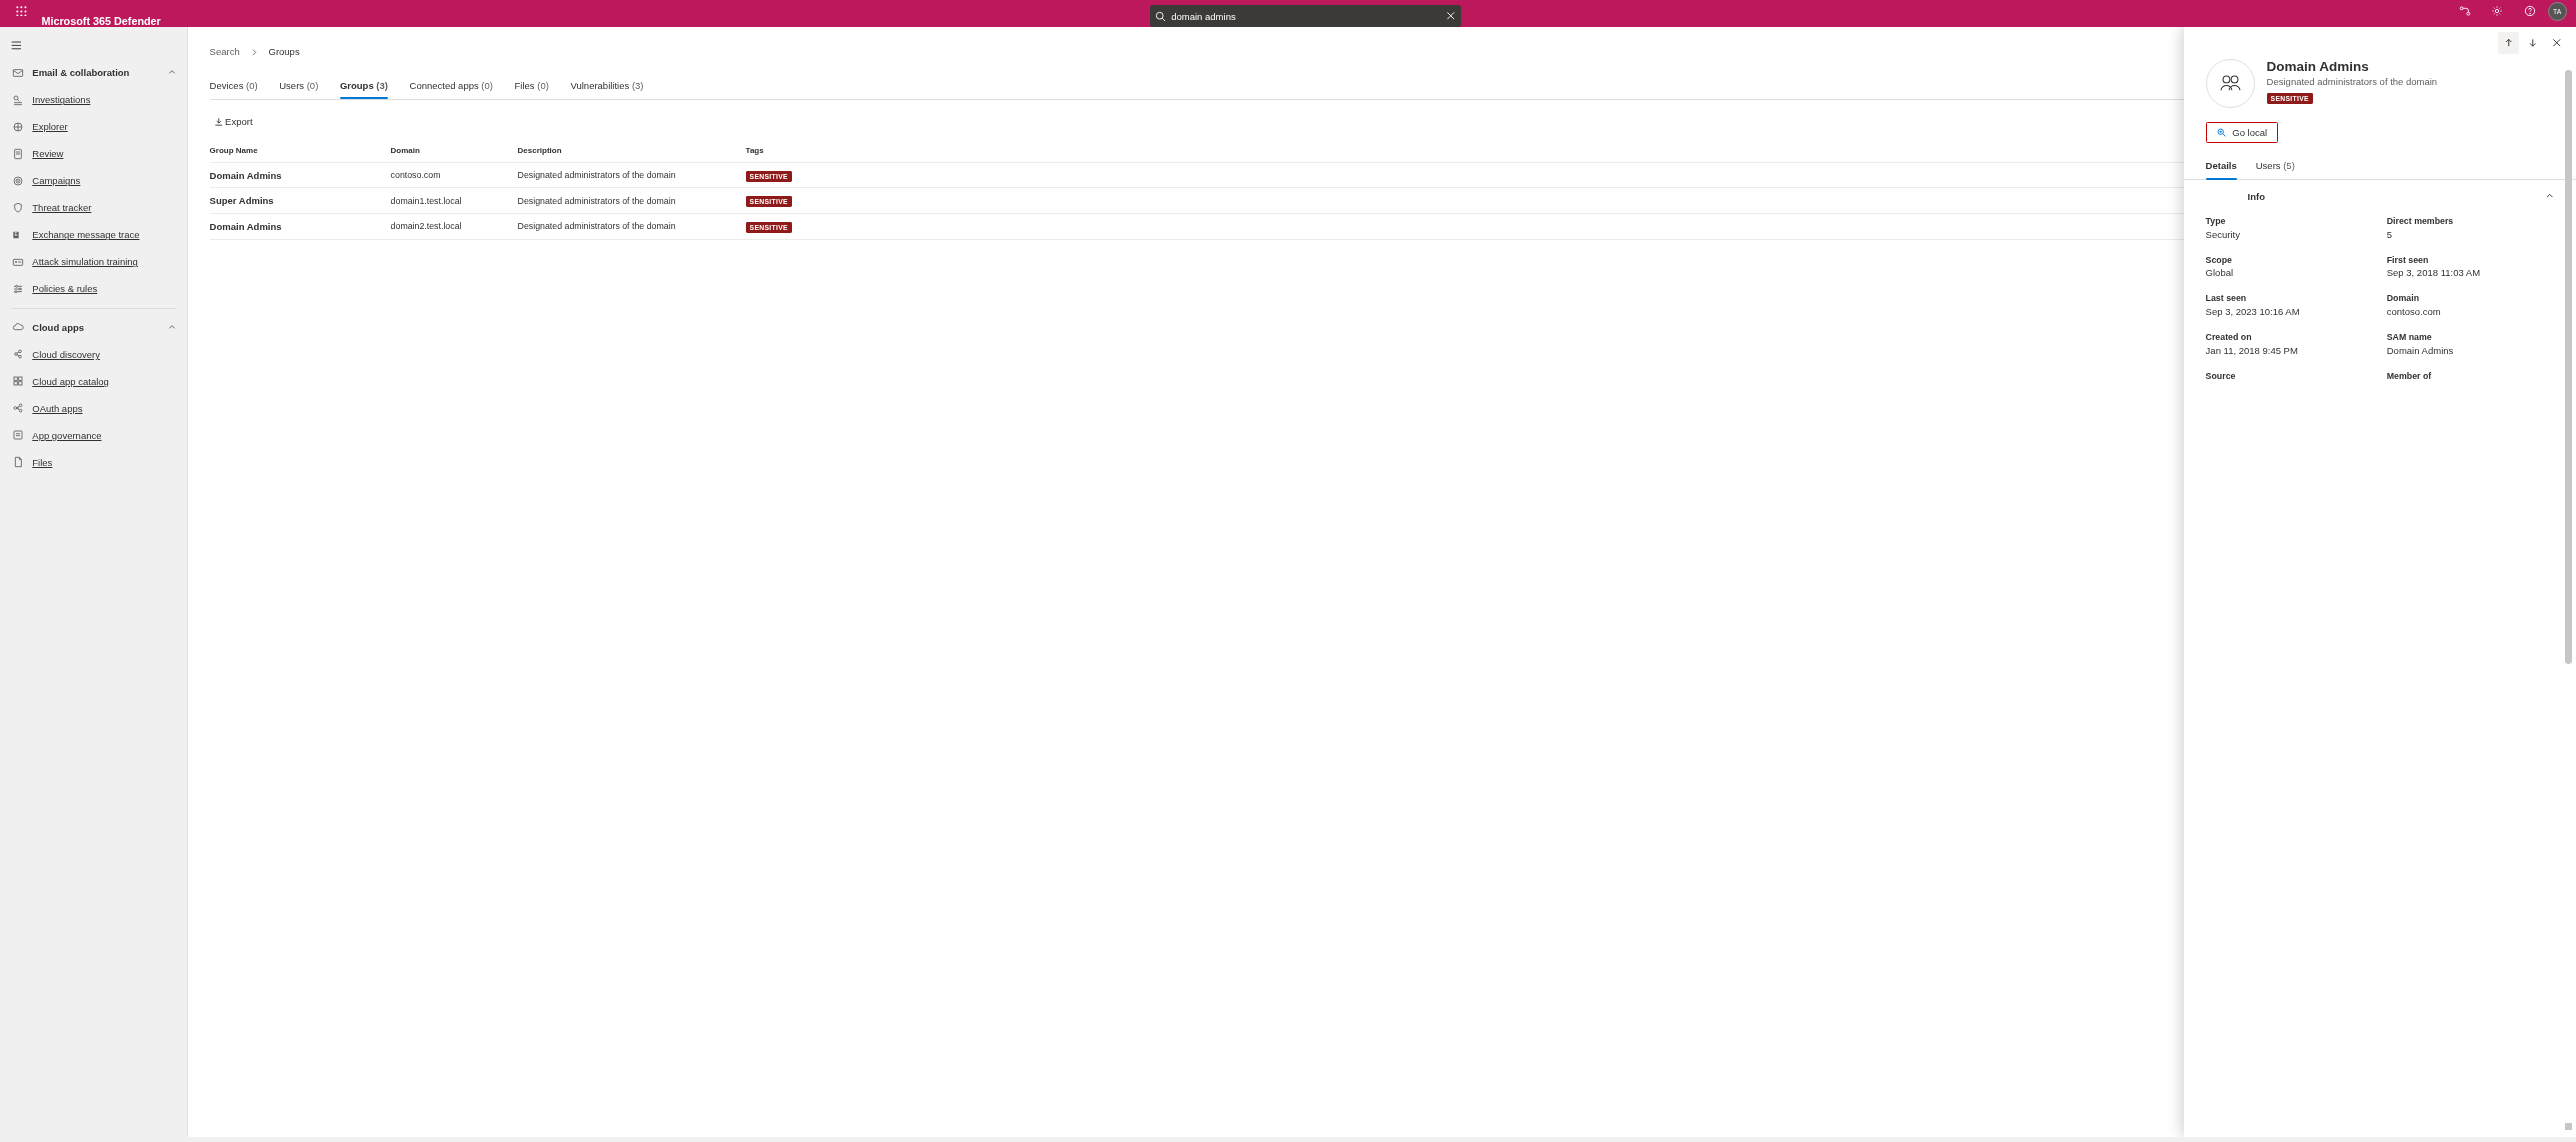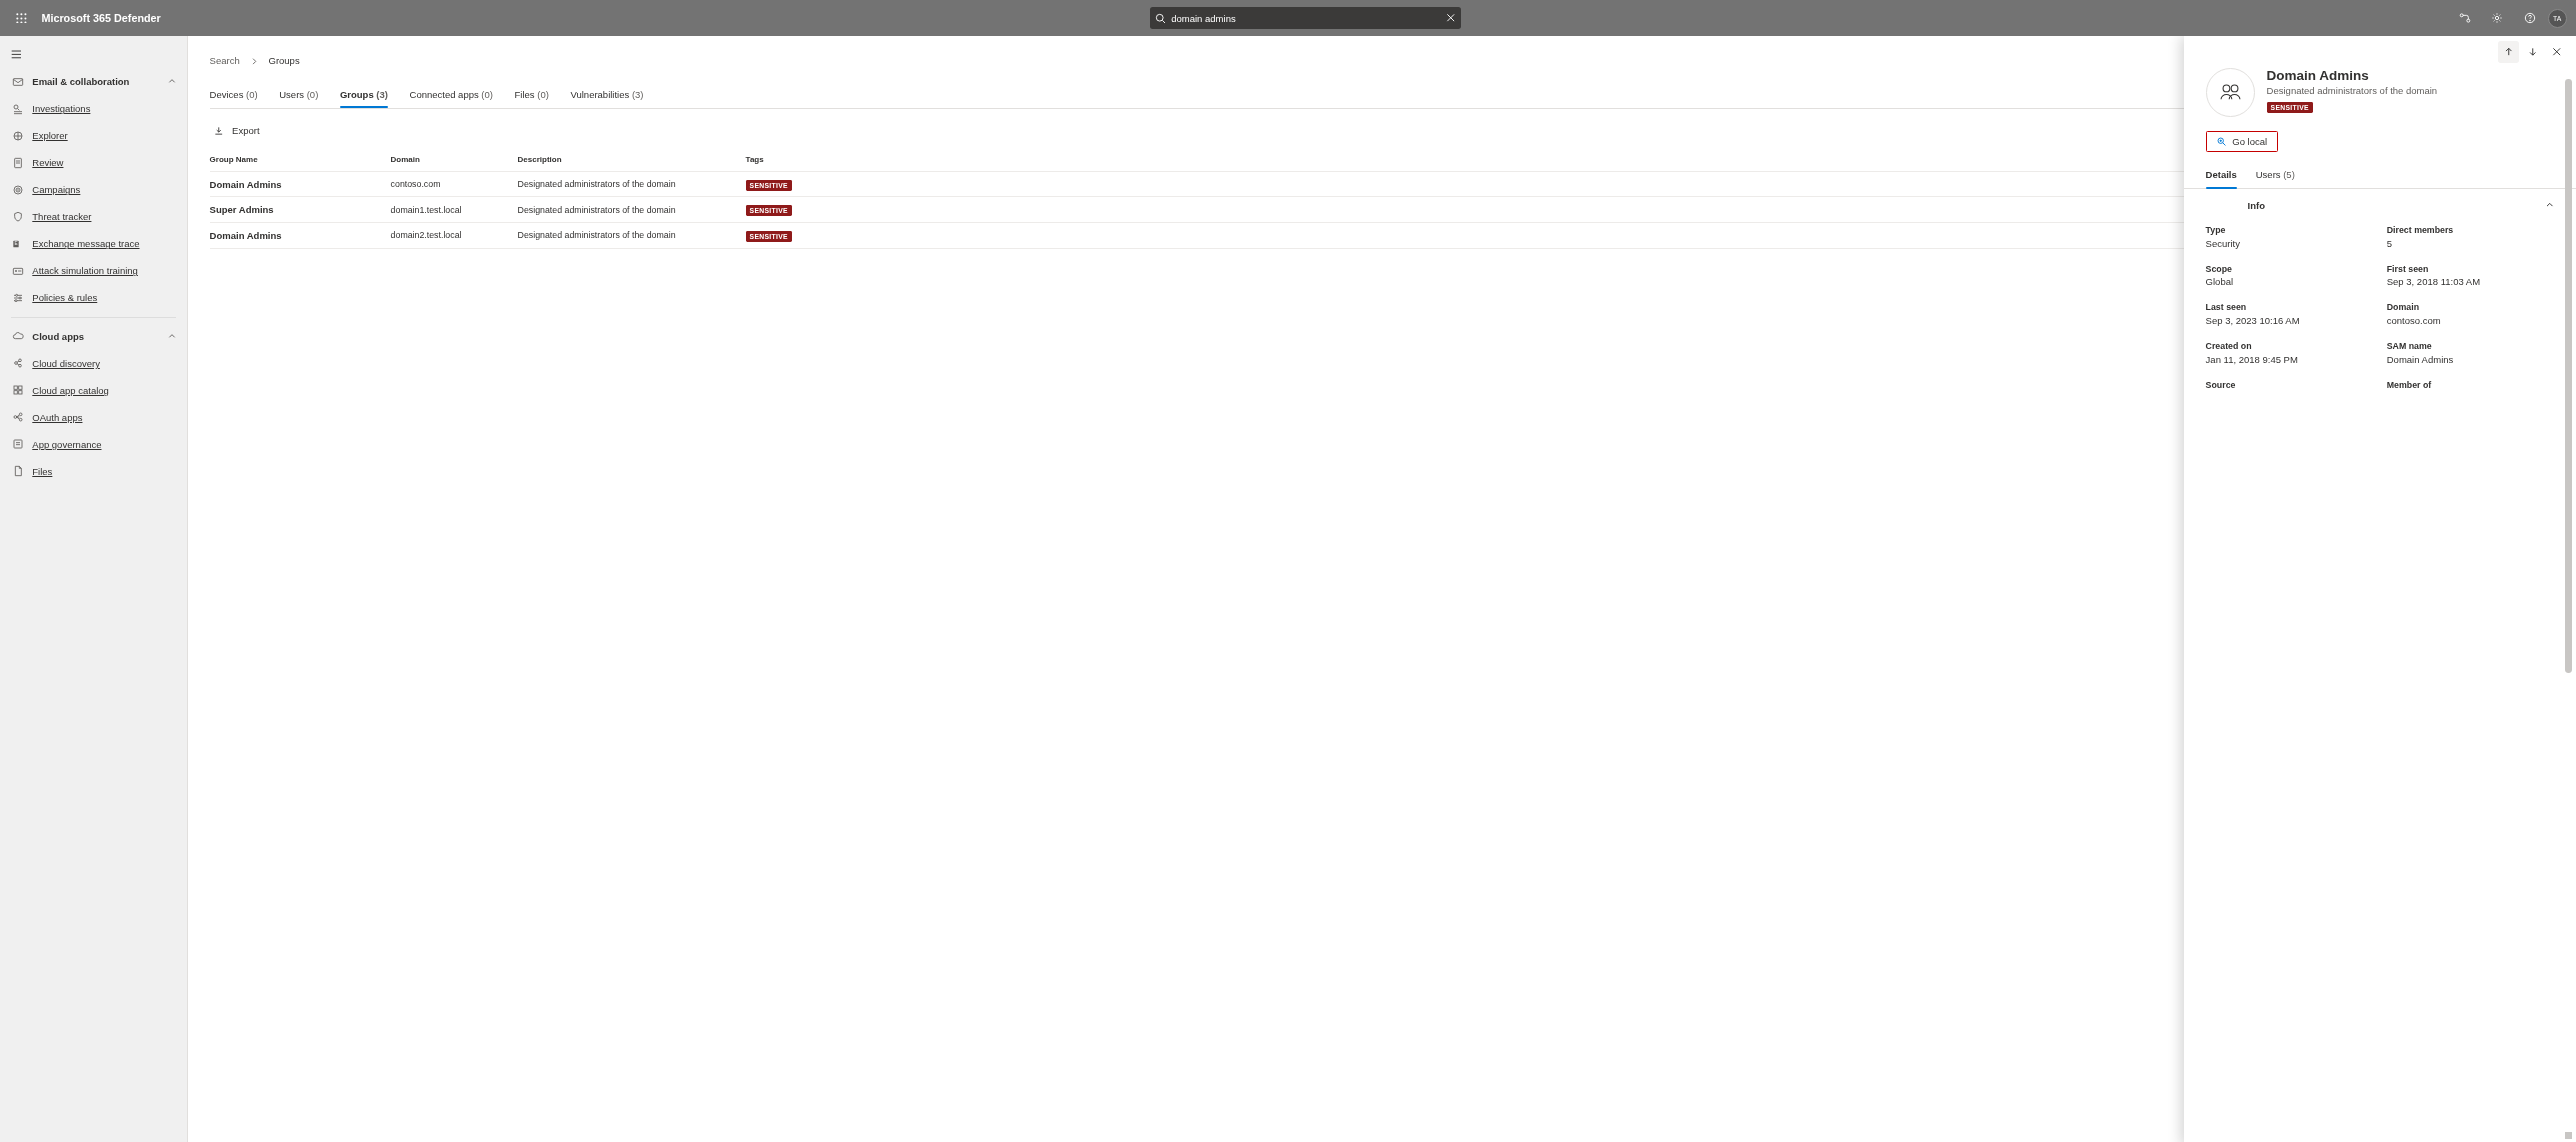--- a/index.html
+++ b/index.html
@@ -1,20 +1,20 @@
 <!DOCTYPE html>
 <html style="font-size:10.8px"><head>
 <meta charset="utf-8">
 <style>
   * { margin: 0; padding: 0; box-sizing: border-box; font-family: "Segoe UI", -apple-system, sans-serif; }
   html, body { height: 100%; width: 100%; overflow: hidden; background: #f0f0f0; color: #323130; }
   body { font-size: 9.5px; }
 
   
-  .topbar { height: 36px; background: #737373; color: #fff; display: flex; align-items: center; padding: 0 5.4px; }
+  .topbar { height: 27px; background: #be185d; color: #fff; display: flex; align-items: flex-end; padding: 0 5.4px; }
   .waffle-btn { width: 32px; height: 32px; display: flex; align-items: center; justify-content: center; cursor: pointer; }
   .app-title { font-size: 10.8px; font-weight: 600; margin-left: 4px; }
   .topbar-spacer { flex: 1; }
   .search-wrap { width: 311px; height: 21.6px; background: #3b3a39; border-radius: 2.7px; display: flex; align-items: center; padding: 0 5.4px; margin: 0 auto; }
   .search-wrap svg { flex-shrink: 0; }
   .search-input { flex: 1; background: transparent; border: none; outline: none; color: #fff; font-size: 9.5px; margin-left: 5.4px; }
   .search-clear { cursor: pointer; display: flex; }
   .topbar-actions { display: flex; align-items: center; gap: 2.7px; }
   .topbar-icon { width: 30px; height: 32px; display: flex; align-items: center; justify-content: center; cursor: pointer; }
   .avatar { width: 19px; height: 19px; border-radius: 50%; background: #555; border: 0.7px solid #888; display: flex; align-items: center; justify-content: center; font-size: 6.8px; color: #fff; margin-right: 4px; cursor: pointer; }
@@ -36,21 +36,21 @@
   .breadcrumbs .crumb { cursor: pointer; }
   .breadcrumbs .crumb.current { color: #323130; }
 
   .tabs { display: flex; gap: 21.6px; border-bottom: 0.7px solid #e1dfdd; margin-bottom: 9.5px; }
   .tab { padding: 6.8px 0 8px; font-size: 9.5px; color: #323130; cursor: pointer; position: relative; }
   .tab .count { color: #605e5c; }
   .tab.active { font-weight: 600; }
   .tab.active::after { content: ""; position: absolute; left: 0; right: 0; bottom: -0.7px; height: 2px; background: #0078d4; border-radius: 1.4px; }
 
   .toolbar-row { display: flex; align-items: center; padding: 4px 0 9.5px; }
-  .export-btn { display: flex; align-items: center; gap: 9px; cursor: pointer; font-size: 9.5px; color: #323130; padding: 2.7px 4px; }
+  .export-btn { display: flex; align-items: center; gap: 2px; cursor: pointer; font-size: 9.5px; color: #323130; padding: 2.7px 4px; }
 
   .table { width: 100%; }
   .thead, .trow { display: grid; grid-template-columns: 149px 95px 196px 54px; align-items: center; padding: 6.8px 0; border-bottom: 0.7px solid #edebe9; gap: 32px; }
   .thead { font-size: 8px; color: #323130; font-weight: 600; }
   .trow { font-size: 9.5px; cursor: pointer; }
   .trow .gname { font-weight: 600; color: #323130; }
   .trow .domaincol, .trow .desccol { font-size: 8.8px; color: #323130; }
   .badge-sensitive { background: #8f1a1a; color: #fff; font-size: 6.8px; letter-spacing: 0.3px; font-weight: 600; padding: 2px 4px; border-radius: 1.4px; white-space: nowrap; width: fit-content; }
 
   

